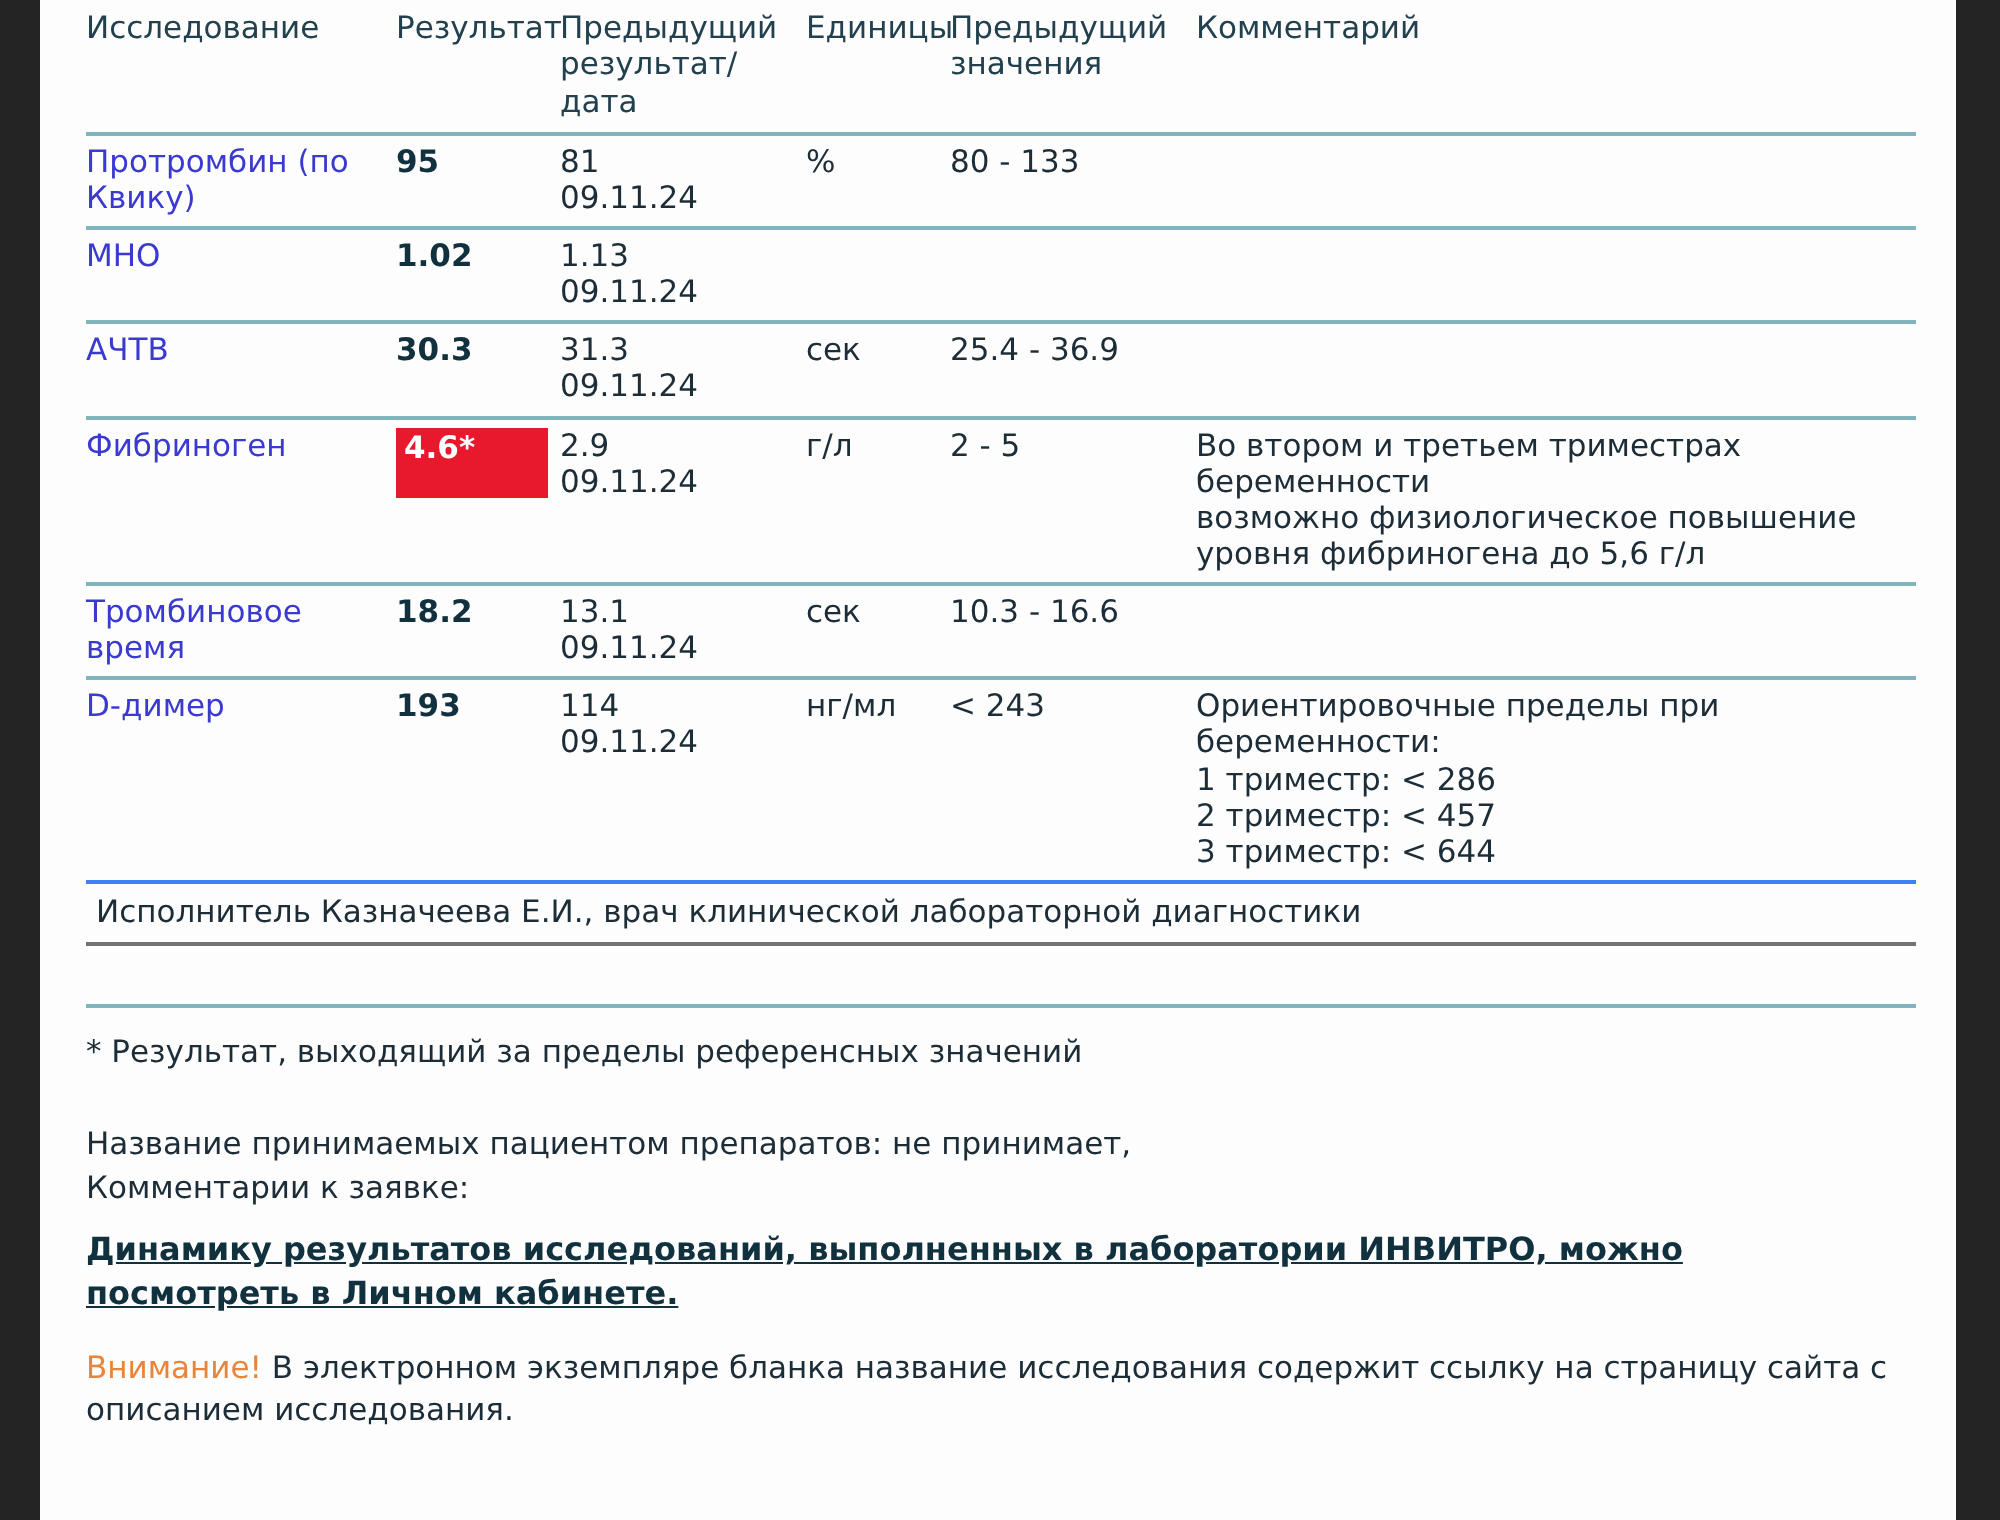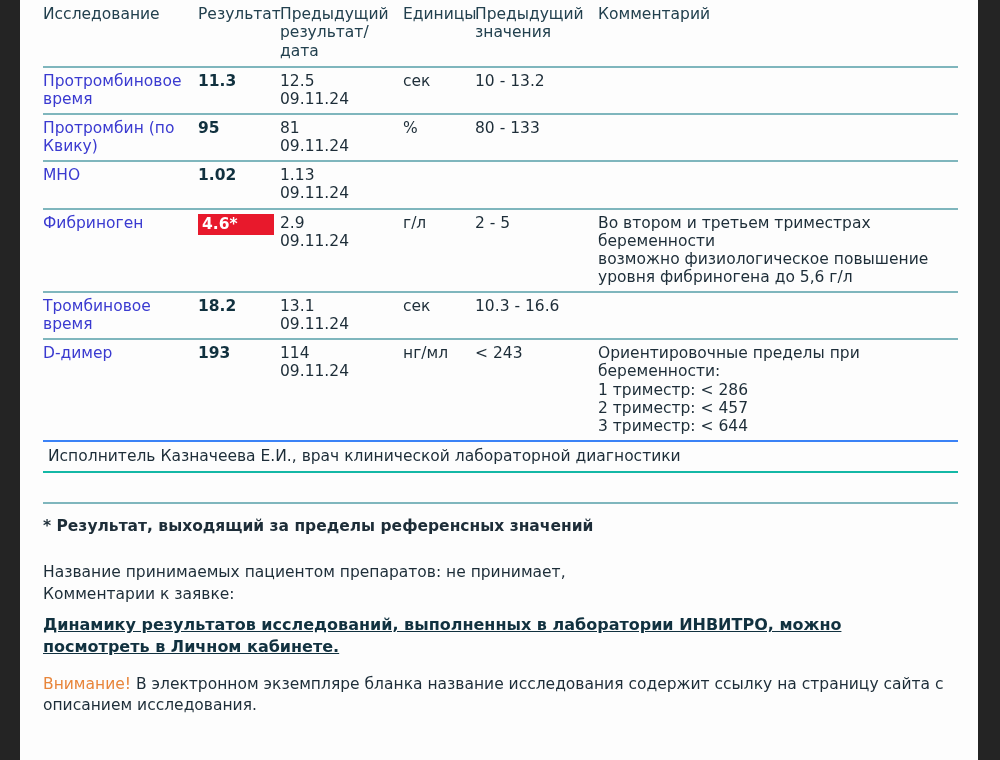--- a/index.html
+++ b/index.html
@@ -87,54 +87,53 @@
   }
   .res-value {
     font-weight: bold;
     color: #11313f;
     font-size: 15.5px;
   }
   .res-value.flagged {
     display: inline-block;
     background: #e8192c;
     color: #ffffff;
-    padding: 1px 4px 2px 4px;
+    padding: 1px 4px 16px 4px;
     min-width: 76px;
     box-sizing: border-box;
   }
   .prev-val { display: block; }
   .prev-date { display: block; }
   .comment-cell { line-height: 1.2; }
   .comment-line { display: block; }
 
   
   .performer {
     width: 915px;
     font-size: 15.5px;
     color: #1d2d38;
     padding: 5px 0 5px 5px;
-    border-bottom: 2px solid #14b8a6;
+    border-bottom: 2px solid #737373;
     box-sizing: border-box;
     line-height: 1.2;
   }
 
   .rule {
     width: 915px;
     height: 0;
     border-top: 2px solid #7fb6bd;
     margin: 29px 0 0 0;
   }
 
   .footnote {
     width: 915px;
     font-size: 15.5px;
     color: #1d2d38;
     margin-top: 13px;
     line-height: 1.2;
-    font-weight: bold;
   }
 
   .block-comments {
     width: 915px;
     margin-top: 26px;
     font-size: 15.5px;
     color: #1d2d38;
     line-height: 1.42;
   }
   .block-comments .line { display: block; }
@@ -188,50 +187,50 @@
           <th>Единицы</th>
           <th>
             <span>Предыдущий</span><br>
             <span>значения</span>
           </th>
           <th>Комментарий</th>
         </tr>
       </thead>
       <tbody id="results-body">
           <tr>
-            <td><span class="test-name">Протромбиновое время</span></td>
-            <td><span class="res-value">11.3</span></td>
-            <td>
-              <span class="prev-val">12.5</span>
-              <span class="prev-date">09.11.24</span>
-            </td>
-            <td>сек</td>
-            <td>10 - 13.2</td>
-            <td class="comment-cell"></td>
-          </tr>
-          <tr>
             <td><span class="test-name">Протромбин (по Квику)</span></td>
             <td><span class="res-value">95</span></td>
             <td>
               <span class="prev-val">81</span>
               <span class="prev-date">09.11.24</span>
             </td>
             <td>%</td>
             <td>80 - 133</td>
             <td class="comment-cell"></td>
           </tr>
           <tr>
             <td><span class="test-name">МНО</span></td>
             <td><span class="res-value">1.02</span></td>
             <td>
               <span class="prev-val">1.13</span>
               <span class="prev-date">09.11.24</span>
             </td>
             <td></td>
             <td></td>
+            <td class="comment-cell"></td>
+          </tr>
+          <tr>
+            <td><span class="test-name">АЧТВ</span></td>
+            <td><span class="res-value">30.3</span></td>
+            <td>
+              <span class="prev-val">31.3</span>
+              <span class="prev-date">09.11.24</span>
+            </td>
+            <td>сек</td>
+            <td>25.4 - 36.9</td>
             <td class="comment-cell"></td>
           </tr>
           <tr>
             <td><span class="test-name">Фибриноген</span></td>
             <td><span class="res-value flagged">4.6*</span></td>
             <td>
               <span class="prev-val">2.9</span>
               <span class="prev-date">09.11.24</span>
             </td>
             <td>г/л</td>

